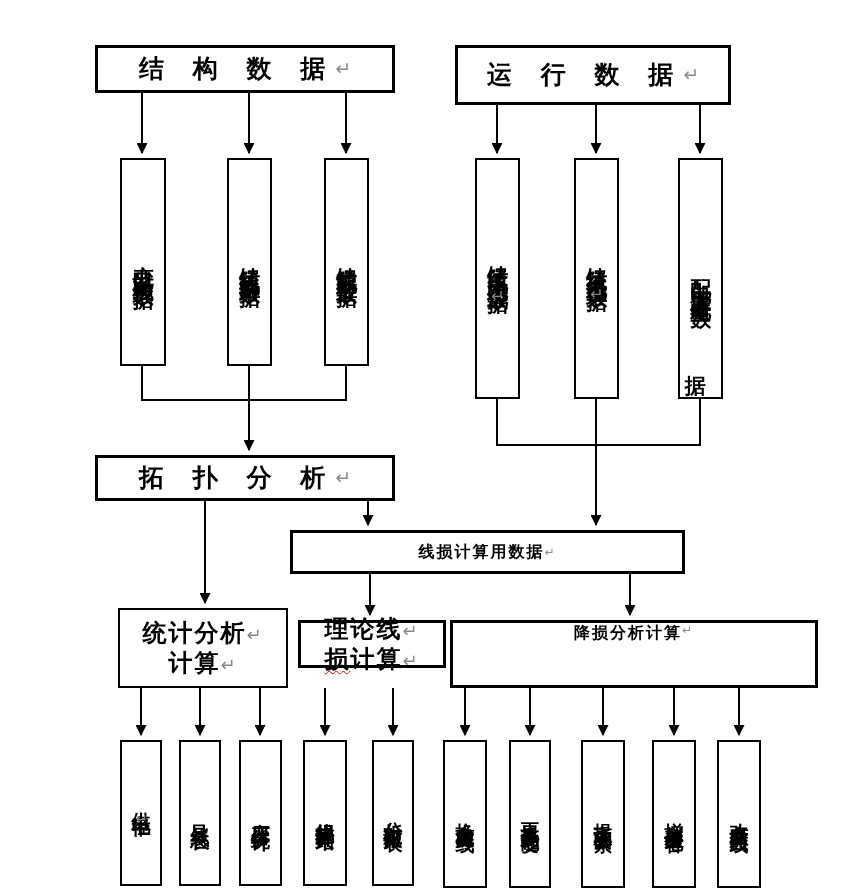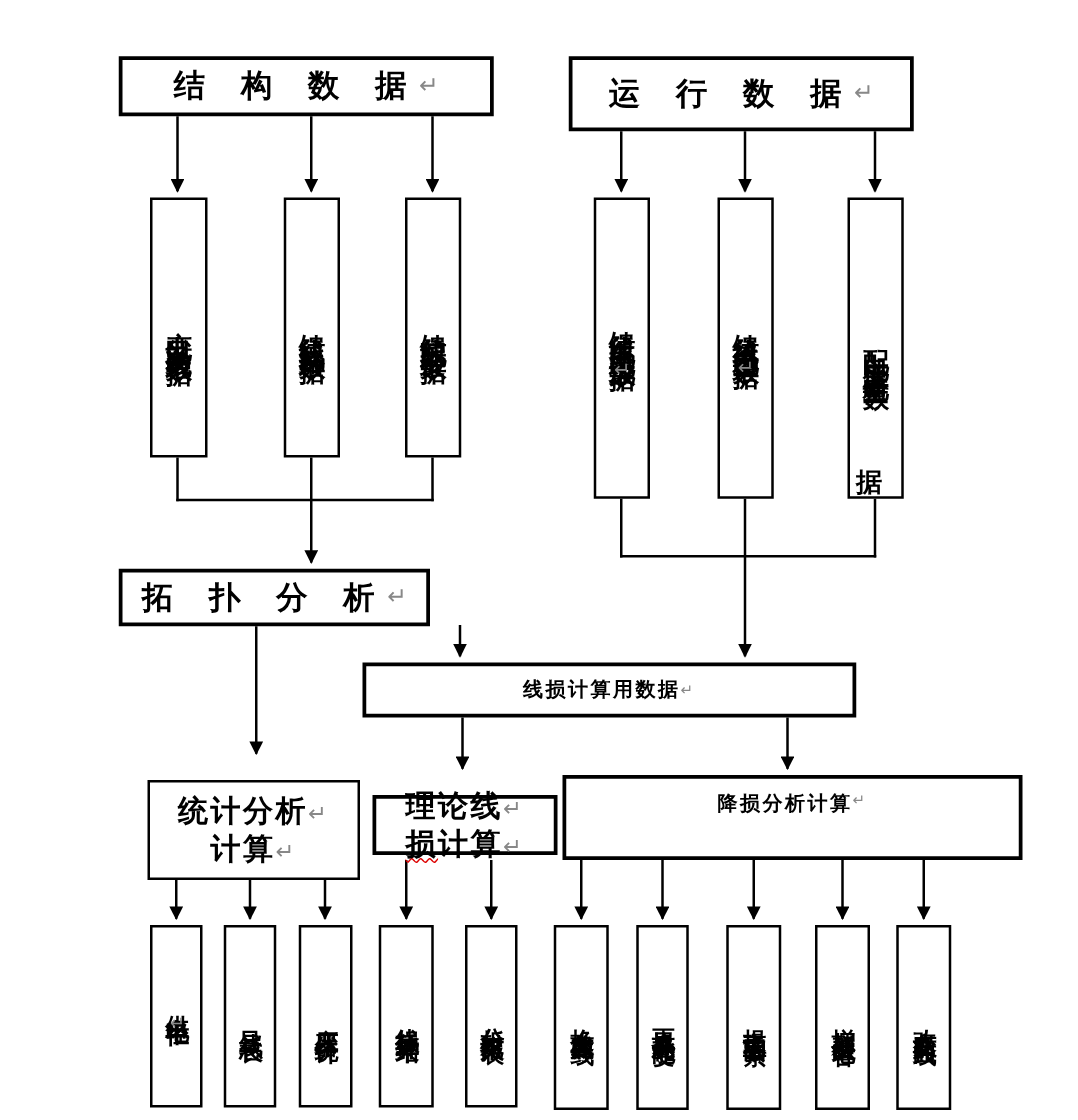--- a/index.html
+++ b/index.html
@@ -15,22 +15,22 @@
   }
   .thick{border-width:3px;}
   .hbox{font-size:25px;letter-spacing:10px;white-space:nowrap;}
   .hbox .ret{letter-spacing:0;}
   .mbox{font-size:16px;letter-spacing:2px;}
   .vbox{
     writing-mode:vertical-rl;text-orientation:upright;
     font-size:21px;letter-spacing:4px;
   }
   .vbox.small{font-size:19px;letter-spacing:2px;}
-  .twoline{flex-direction:column;font-size:24px;letter-spacing:2px;margin-top:16px;}
-  .topalign{align-items:flex-start;padding-top:10px;}
+  .twoline{flex-direction:column;font-size:24px;letter-spacing:2px;}
+  .topalign{align-items:flex-start;}
   .ret{color:#888;font-weight:normal;font-size:0.75em;}
   .vbox .ret{margin-top:6px;}
   .wrapchar{position:absolute;left:2px;top:198px;letter-spacing:0;}
   .misspell{text-decoration:underline wavy #d00 1px;text-underline-offset:3px;}
 </style>
 </head>
 <body>
 
 <div id="canvas">
 
@@ -106,21 +106,21 @@
   </div>
   <div class="box vbox" style="left:574px;top:158px;width:45px;height:241px;">
     <span>馈线供电量数据</span>
       <span class="ret">↵</span>
   </div>
   <div class="box vbox" style="left:678px;top:158px;width:45px;height:241px;">
     <span id="r3-main">配电变压器电量数</span>
     <span id="r3-wrap" class="wrapchar">据</span>
   </div>
 
-  <div class="box hbox thick" style="left:95px;top:455px;width:249px;height:46px;">
+  <div class="box hbox thick" style="left:95px;top:455px;width:300px;height:46px;">
     <span>拓 扑 分 析</span>
       <span class="ret">↵</span>
   </div>
 
   <div class="box mbox thick" style="left:290px;top:530px;width:395px;height:44px;">
     <span>线损计算用数据</span>
       <span class="ret">↵</span>
   </div>
 
   <div class="box twoline" style="left:118px;top:608px;width:170px;height:80px;">

